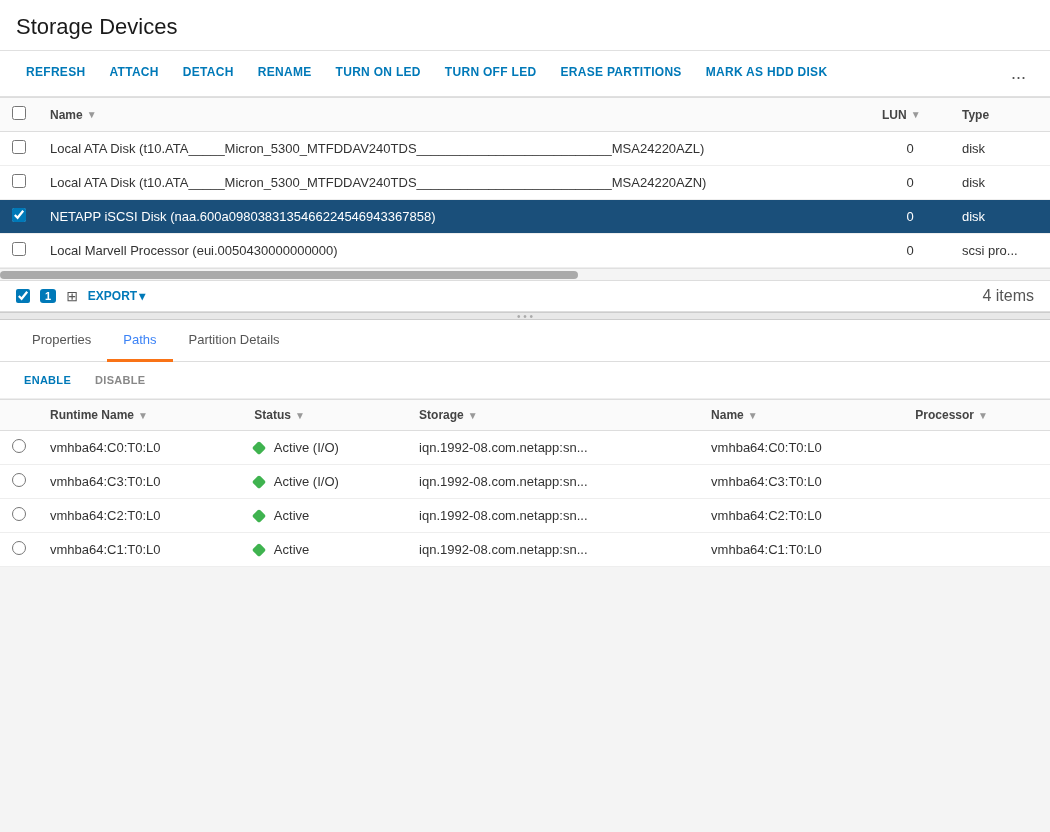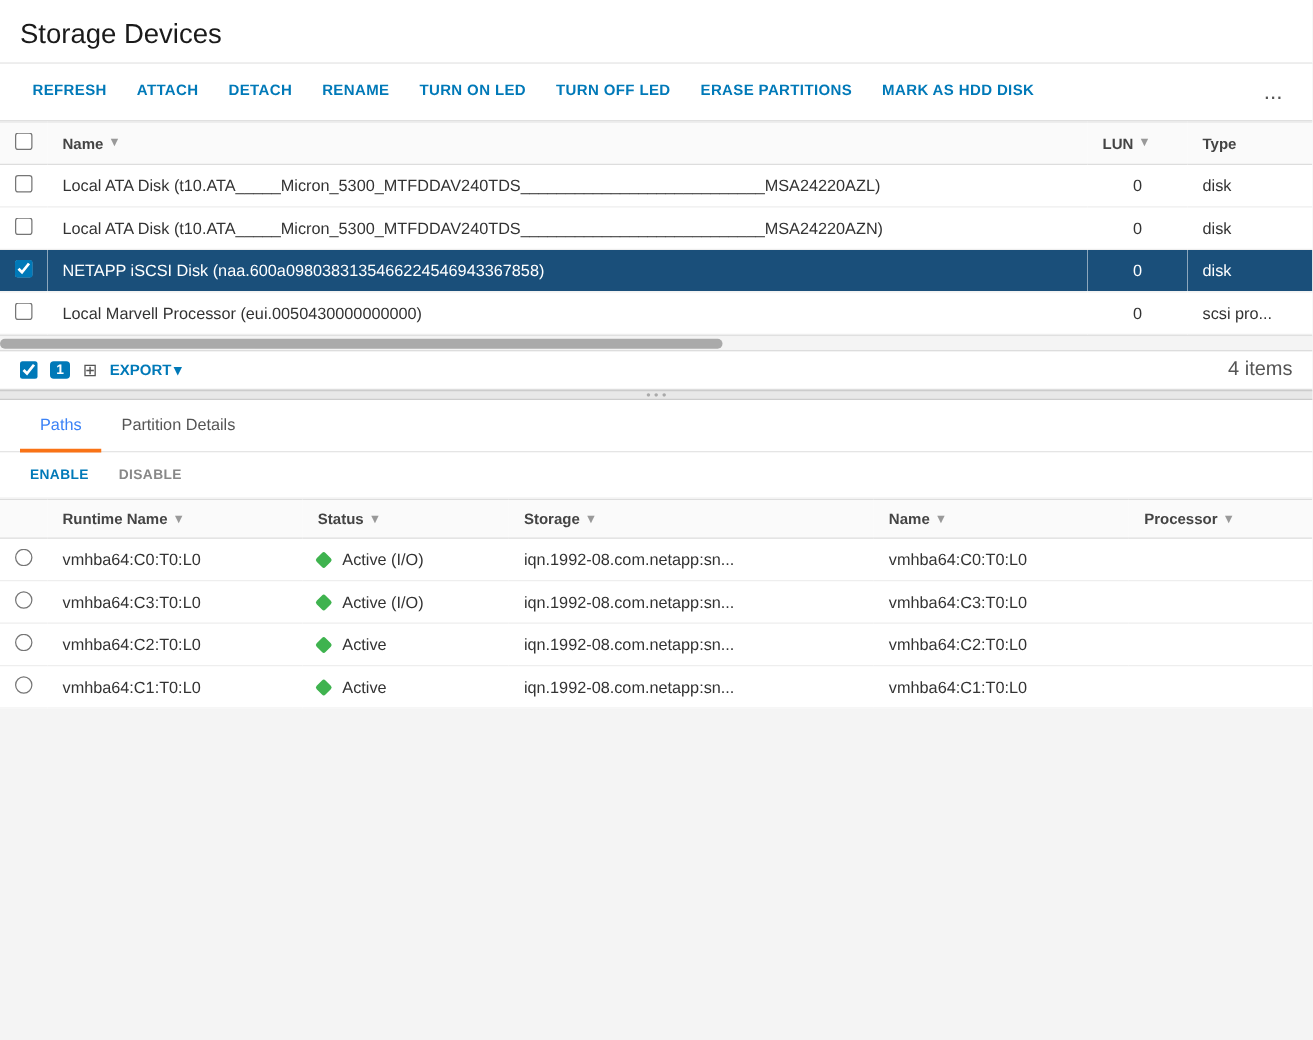--- a/index.html
+++ b/index.html
@@ -398,20 +398,21 @@
   </div>
   <span class="items-count">4 items</span>
 </div>
 
 <div class="resize-handle">
   <span class="resize-dots">• • •</span>
 </div>
 
 <div class="lower-panel">
   <div class="tabs">
+    <div class="tab">Properties</div>
     <div class="tab active">Paths</div>
     <div class="tab">Partition Details</div>
   </div>
 
   <div class="panel-toolbar">
     <button class="panel-btn active-btn">ENABLE</button>
     <button class="panel-btn">DISABLE</button>
   </div>
 
   <div class="paths-table-container">

